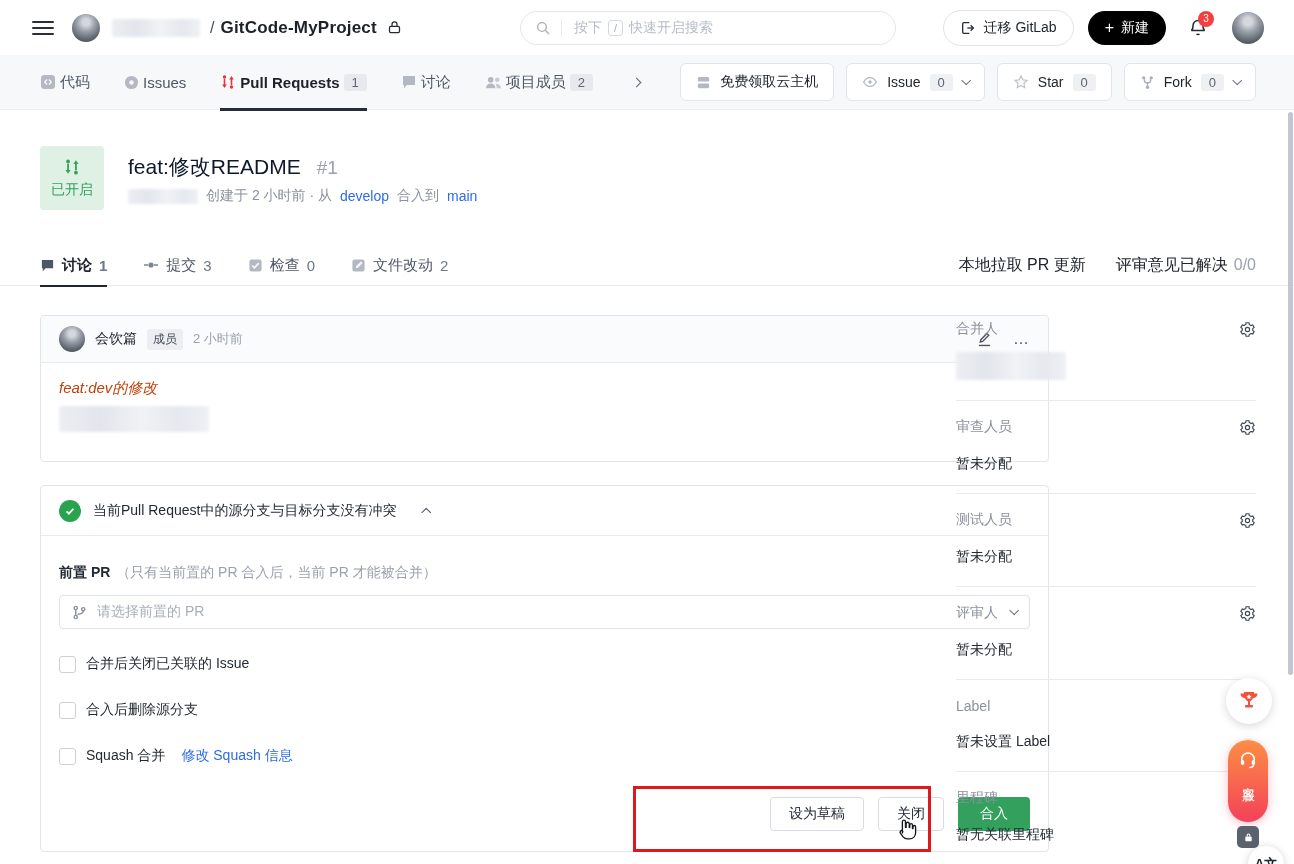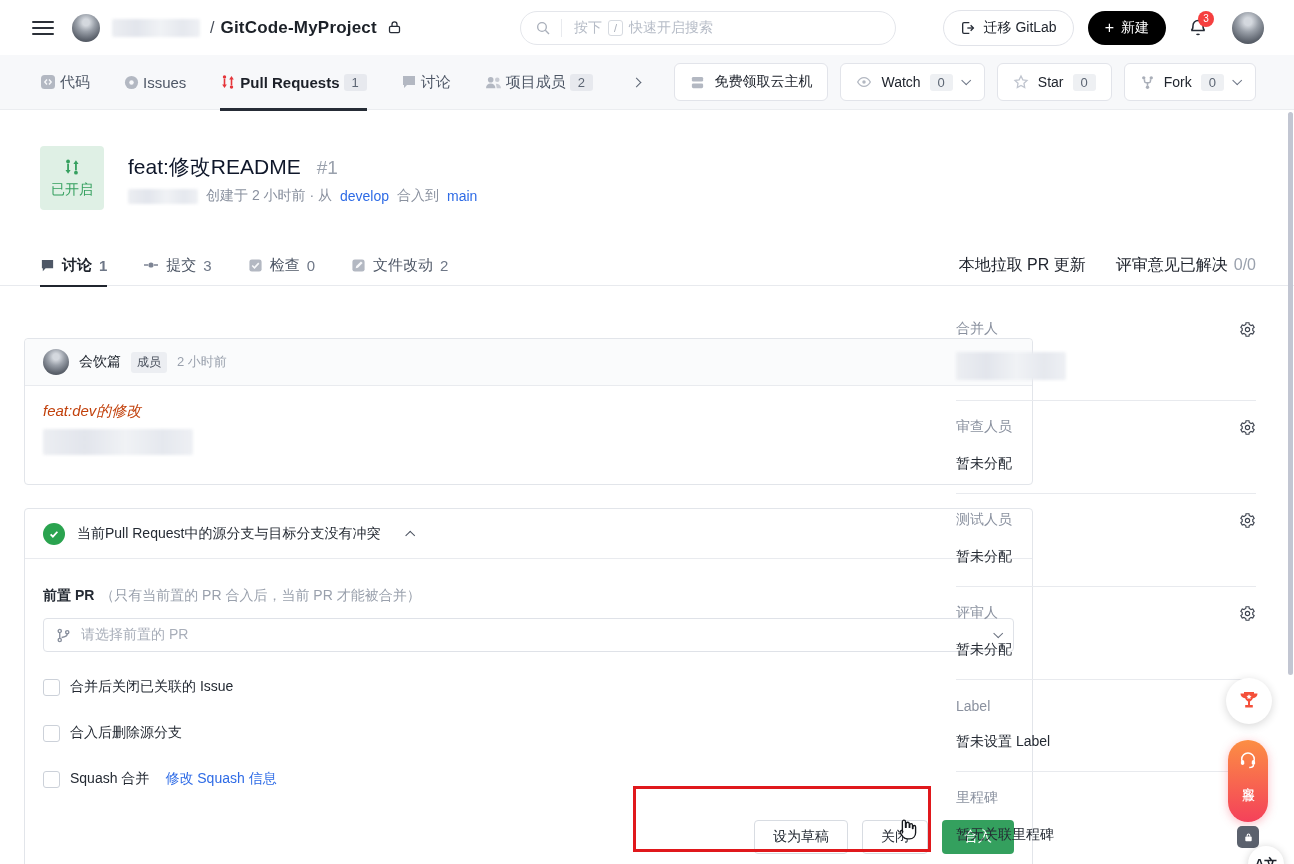--- a/index.html
+++ b/index.html
@@ -60,21 +60,21 @@
   
   .subtabs { position:absolute; left:0; top:245px; width:1294px; height:41px; border-bottom:1px solid #e8eaee; display:flex; align-items:center; padding:0 38px 0 40px; }
   .subtab { height:41px; display:flex; align-items:center; gap:7px; font-size:15px; color:#4e5766; margin-right:36px; cursor:pointer; position:relative; }
   .subtab .cnt { color:#6e7787; }
   .subtab.active { color:#20252e; font-weight:700; }
   .subtab.active::after { content:""; position:absolute; left:0; right:0; bottom:-1px; height:2px; background:#20252e; }
   .subtab-right { margin-left:auto; display:flex; align-items:center; gap:30px; font-size:16px; color:#20252e; }
   .ratio { color:#9aa1ad; margin-left:6px; }
 
   
-  .card { position:absolute; left:24px; width:1009px; border:1px solid #e2e5ea; border-radius:4px; background:#fff;margin-top:23px; }
+  .card { position:absolute; left:40px; width:1009px; border:1px solid #e2e5ea; border-radius:4px; background:#fff; }
   .comment-card { top:315px; height:147px; }
   .comment-head { height:47px; background:#fafbfc; border-bottom:1px solid #e9ebef; border-radius:4px 4px 0 0; display:flex; align-items:center; padding:0 18px; gap:10px; }
   .comment-avatar { width:26px; height:26px; margin-left:0; }
   .comment-author { font-size:14px; color:#242a33; cursor:pointer; }
   .role-badge { background:#eceef2; color:#454c59; font-size:12px; padding:2px 6px; border-radius:3px; }
   .comment-time { font-size:13px; color:#9aa1ad; }
   .comment-actions { margin-left:auto; display:flex; align-items:center; gap:20px; color:#4b5260; }
   .more-dots { font-size:16px; letter-spacing:1px; color:#4b5260; cursor:pointer; }
   .comment-body { padding:16px 18px; }
   .comment-text { font-size:15px; color:#c2410c;font-style:italic; }
@@ -236,21 +236,21 @@
         <rect x="2" y="2" width="12" height="5" rx="1.5"></rect>
         <rect x="2" y="9" width="12" height="5" rx="1.5"></rect>
       </svg>
     <span>免费领取云主机</span>
   </div>
   <div class="repo-btn">
     <svg width="16" height="16" viewBox="0 0 24 24" fill="none" stroke="#b3b8c2" stroke-width="2">
         <path d="M2.5 12S6 5.5 12 5.5 21.5 12 21.5 12 18 18.5 12 18.5 2.5 12 2.5 12z"></path>
         <circle cx="12" cy="12" r="2.6" fill="#b3b8c2" stroke="none"></circle>
       </svg>
-    <span>Watch</span>
+    <span>Issue</span>
     <span class="count-badge">0</span>
     <span class="chev down gray"></span>
   </div>
   <div class="repo-btn">
     <svg width="16" height="16" viewBox="0 0 24 24" fill="none" stroke="#c0c5cf" stroke-width="2">
         <path d="m12 3 2.8 5.7 6.2.9-4.5 4.4 1 6.2L12 17.3 6.5 20.2l1-6.2L3 9.6l6.2-.9z"></path>
       </svg>
     <span>Star</span>
     <span class="count-badge">0</span>
   </div>

